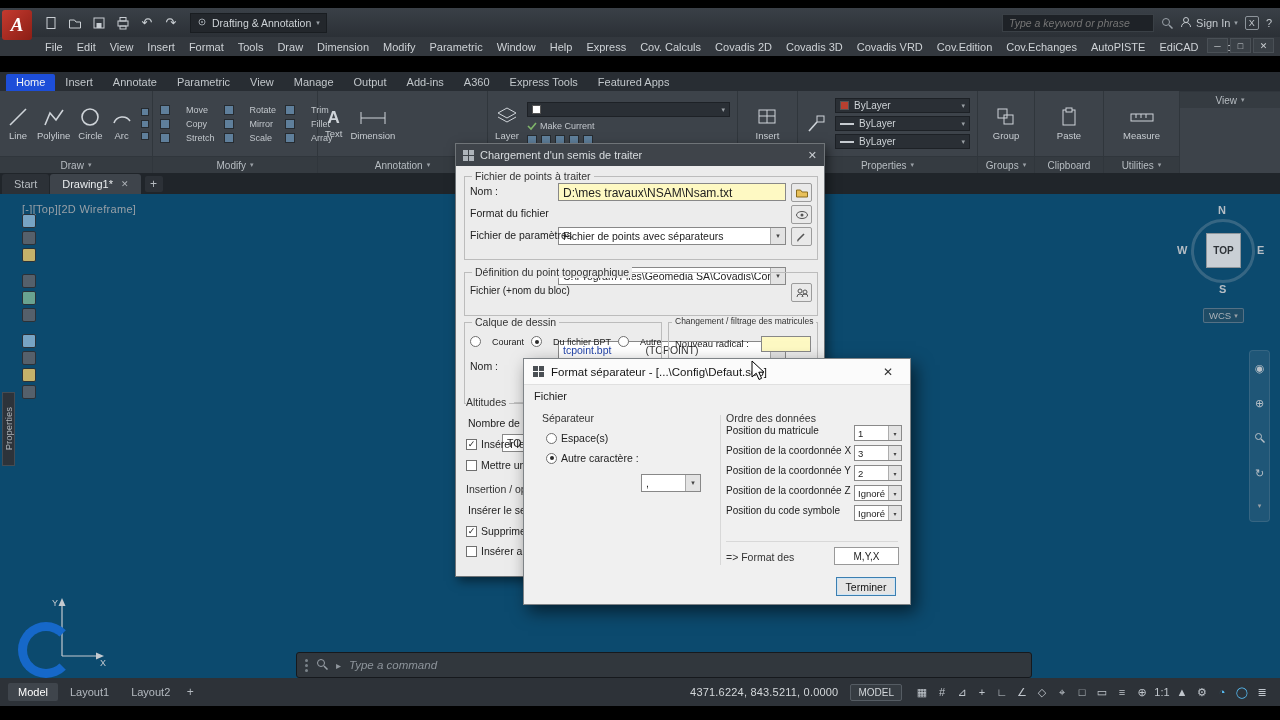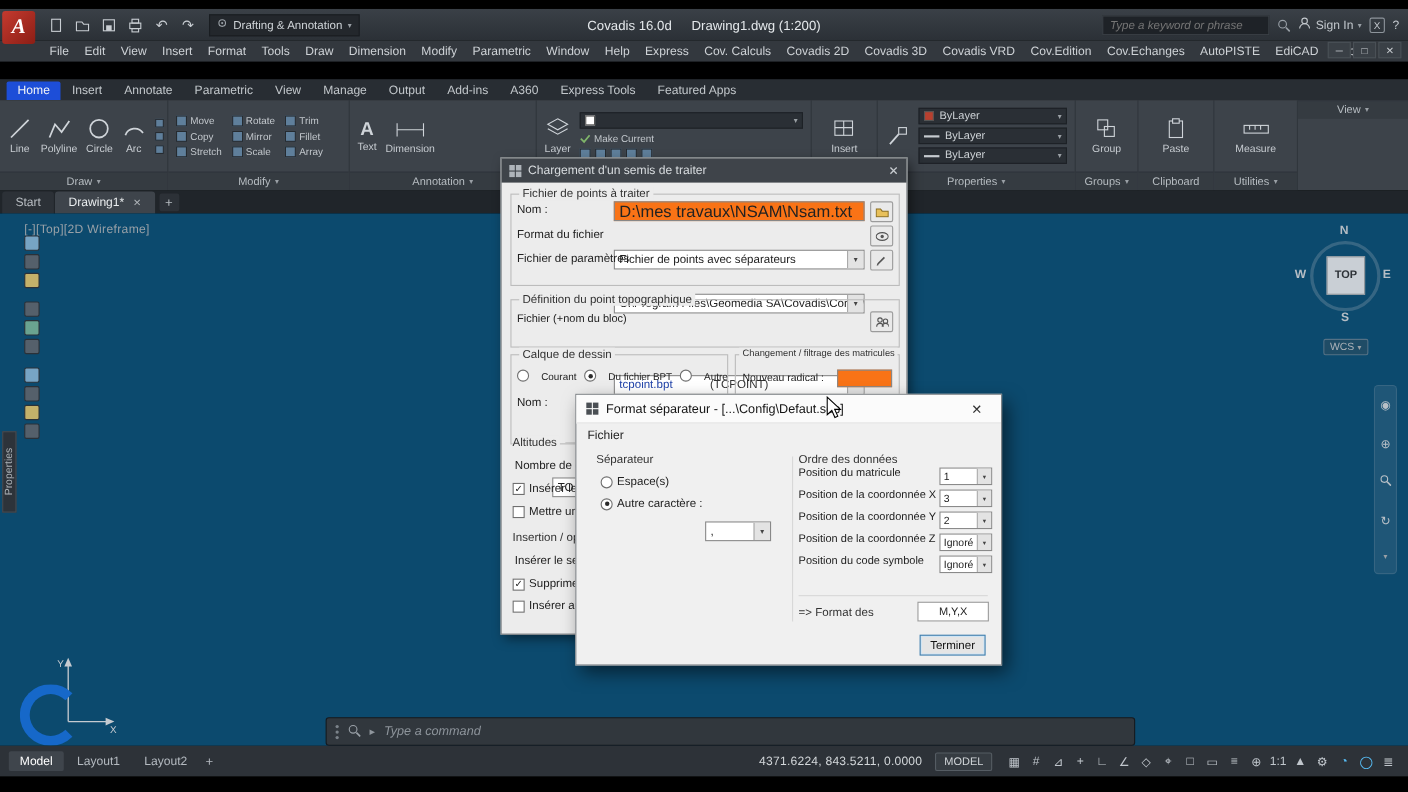--- a/index.html
+++ b/index.html
@@ -27,21 +27,21 @@
 
 .rtabs{left:0;top:72px;width:1280px;height:19px;background:#282d33;display:flex;align-items:flex-end;padding-left:6px}
 .rtab{padding:2px 10px 3px;font-size:11px;color:#c2c7cb;white-space:nowrap}
 .rtab.active{background:#1d4ed8;color:#f2f4f6;border-radius:2px 2px 0 0}
 .ribbon{left:0;top:91px;width:1280px;height:82px;background:#3d434a;display:flex}
 .panel{display:flex;flex-direction:column;border-right:1px solid #30363c;flex:none}
 .pbody{height:65px;display:flex;align-items:center;padding:3px 7px;gap:8px}
 .plabel{height:17px;background:#353b41;border-top:1px solid #30363c;display:flex;align-items:center;justify-content:center;gap:4px;font-size:10px;color:#b7bdc2}
 .bigtool{display:flex;flex-direction:column;align-items:center;gap:3px;font-size:9.5px;color:#c7ccd1;line-height:1;text-align:center}
 .mgrid{display:grid;grid-template-columns:auto auto auto;gap:4px 9px;font-size:9px;color:#c2c7cc}
-.mtool{display:flex;align-items:center;gap:3px;white-space:nowrap}
+.mtool{display:flex;align-items:center;gap:16px;white-space:nowrap}
 .msq{width:10px;height:10px;background:#5f7f9b;border:1px solid #262b30;flex:none}
 .minicol{display:flex;flex-direction:column;gap:4px}
 .minicol .msq{width:8px;height:8px}
 .dcombo{height:15px;background:#2a2f35;border:1px solid #1d2126;display:flex;align-items:center;padding:0 4px;gap:5px;font-size:10px;color:#ced3d7}
 .dcombo .car{margin-left:auto;font-size:7px;color:#9aa0a5}
 .swatch{width:9px;height:9px;background:#fff;border:1px solid #555;flex:none}
 .swatch.red{background:#b8402f}
 .swline{width:14px;border-top:2px solid #c6cbd0;flex:none}
 .mkcur{font-size:9px;color:#c2c7cc;display:flex;align-items:center;gap:3px}
 
@@ -87,21 +87,21 @@
 .dlg1{left:455px;top:143px;width:370px;height:434px;background:#ececec;border:1px solid #6f7478;box-shadow:3px 4px 10px rgba(0,0,0,.5);z-index:10;color:#222;font-size:10.5px}
 .dlg1-title{height:22px;background:#3f444a;display:flex;align-items:center;padding:0 7px;gap:6px;color:#d8dcdf;font-size:11px}
 .dlg1-title .x{margin-left:auto;color:#c9cdd1;font-size:11px}
 .dlg-ico{width:11px;height:11px;display:grid;grid-template-columns:1fr 1fr;gap:1px;flex:none}
 .dlg-ico i{background:#aeb4ba}
 .dlg-ico.dark i{background:#4a4f54}
 .grp{position:absolute;border:1px solid #bcbcbc}
 .legend{position:absolute;top:-7px;left:7px;background:#ececec;padding:0 3px;font-size:10.5px;color:#333;white-space:nowrap}
 .frow{position:absolute;display:flex;align-items:center}
 .lab{color:#222;white-space:nowrap}
-.tin{background:#f97316;border:1px solid #888;height:18px;display:flex;align-items:flex-start;padding:0 4px;font-size:15px;color:#222;white-space:nowrap;overflow:hidden}
+.tin{background:#fef9c3;border:1px solid #888;height:18px;display:flex;align-items:flex-end;padding:0 4px;font-size:12px;color:#222;white-space:nowrap;overflow:hidden}
 .cmb{background:#fff;border:1px solid #888;height:18px;display:flex;align-items:center;padding-left:4px;font-size:10.5px;color:#222;position:relative;white-space:nowrap;overflow:hidden}
 .cmb .car{position:absolute;right:0;top:0;bottom:0;width:15px;background:#e3e3e3;border-left:1px solid #aaa;display:flex;align-items:center;justify-content:center;font-size:7px;color:#444}
 .dbtn{width:21px;height:19px;background:#e9e9e9;border:1px solid #9b9b9b;display:flex;align-items:center;justify-content:center;border-radius:2px}
 .radio{width:11px;height:11px;border-radius:50%;border:1px solid #6f6f6f;background:#fff;position:relative;flex:none;margin-right:4px}
 .radio.on::after{content:"";position:absolute;inset:2.5px;background:#2b2b2b;border-radius:50%}
 .chk{width:11px;height:11px;border:1px solid #6f6f6f;background:#fff;flex:none;margin-right:4px;display:flex;align-items:center;justify-content:center;font-size:9px;color:#222;line-height:1}
 .chk.on::after{content:"✓"}
 .legline{position:absolute;height:1px;background:#c6c6c6}
 
 .dlg2{left:523px;top:358px;width:388px;height:247px;background:#f0f0f0;border:1px solid #7e8387;box-shadow:5px 7px 16px rgba(0,0,0,.55);z-index:20;color:#222}
@@ -156,24 +156,20 @@
     <button class="qat-btn">↶</button>
     <button class="qat-btn">↷</button>
     <div class="ws">
       <span><svg width="10" height="10">
             <circle cx="5" cy="5" r="3" fill="none" stroke="#9aa0a6"></circle>
             <circle cx="5" cy="5" r="1" fill="#9aa0a6"></circle>
           </svg></span>
       <span>Drafting &amp; Annotation</span>
       <span class="caret-s">▾</span>
     </div>
-    <div class="title-center">
-      <span>Covadis 16.0d</span>
-      <span>Drawing1.dwg (1:200)</span>
-    </div>
     <div class="title-right">
       <input class="kw" placeholder="Type a keyword or phrase" style="">
       <button class="t-ico">
           <svg width="12" height="12">
             <circle cx="5" cy="5" r="3.5" fill="none" stroke="#9aa1a8"></circle>
             <line x1="8" y1="8" x2="11.5" y2="11.5" stroke="#9aa1a8" stroke-width="1.5"></line>
           </svg>
         </button>
       <button class="t-ico">
         <span><svg width="12" height="12">

